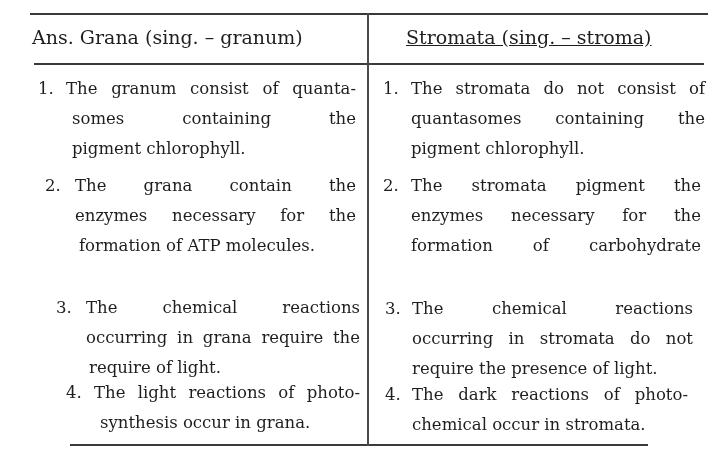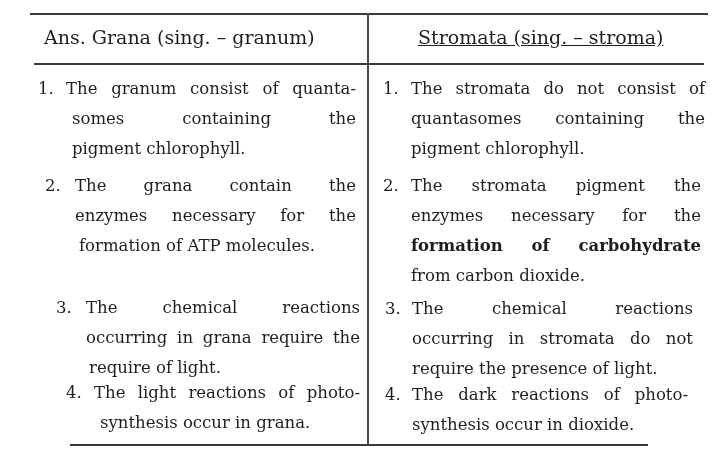--- a/index.html
+++ b/index.html
@@ -1,20 +1,20 @@
 <!DOCTYPE html>
 <html><head>
 <meta charset="utf-8">
 <style>
   html, body { margin:0; padding:0; background:#ffffff; }
   body { width:720px; height:456px; position:relative; overflow:hidden;
          font-family:"DejaVu Serif","Liberation Serif",serif; color:#1e1e1e; }
   .hline { position:absolute; height:2px; background:#3a3a3a; }
   .vline { position:absolute; width:2px; background:#4a4a4a; }
-  .hdr { position:absolute; top:26px; font-size:19px; white-space:nowrap;margin-left:12px; }
+  .hdr { position:absolute; top:26px; font-size:19px; white-space:nowrap; }
   .item { position:absolute; font-size:16.5px; line-height:30px; }
   .item .row { display:flex; white-space:nowrap; }
   .item .num { display:inline-block; }
   .item .line { display:block; text-align:justify; text-align-last:justify; }
   .item .line.last { text-align-last:left; }
 </style>
 </head>
 <body>
 
 <div>
@@ -97,25 +97,21 @@
     <div class="row">
         <span class="num" style="width:28px;">2.</span>
         <span class="line" style="width:290px;">The stromata pigment the</span>
       </div>
     <div class="row">
         <span style="width:28px;"></span>
         <span class="line" style="width:290px;">enzymes necessary for the</span>
       </div>
     <div class="row">
         <span style="width:28px;"></span>
-        <span class="line" style="width:290px;font-weight:bold;">formation of carbohydrate</span>
-      </div>
-    <div class="row">
-        <span style="width:28px;"></span>
-        <span class="line last" style="width:290px;">from carbon dioxide.</span>
+        <span class="line" style="width:290px;">formation of carbohydrate</span>
       </div>
   </div>
   <div class="item" style="left:385px; top:294px; width:308px;">
     <div class="row">
         <span class="num" style="width:27px;">3.</span>
         <span class="line" style="width:281px;">The chemical reactions</span>
       </div>
     <div class="row">
         <span style="width:27px;"></span>
         <span class="line" style="width:281px;">occurring in stromata do not</span>
@@ -125,16 +121,16 @@
         <span class="line last" style="width:281px;">require the presence of light.</span>
       </div>
   </div>
   <div class="item" style="left:385px; top:380px; width:308px;">
     <div class="row">
         <span class="num" style="width:27px;">4.</span>
         <span class="line" style="width:276px;">The dark reactions of photo-</span>
       </div>
     <div class="row">
         <span style="width:27px;"></span>
-        <span class="line last" style="width:276px;">synthesis occur in dioxide.</span>
+        <span class="line last" style="width:276px;">chemical occur in stromata.</span>
       </div>
   </div>
 </div>
 
 </body></html>

